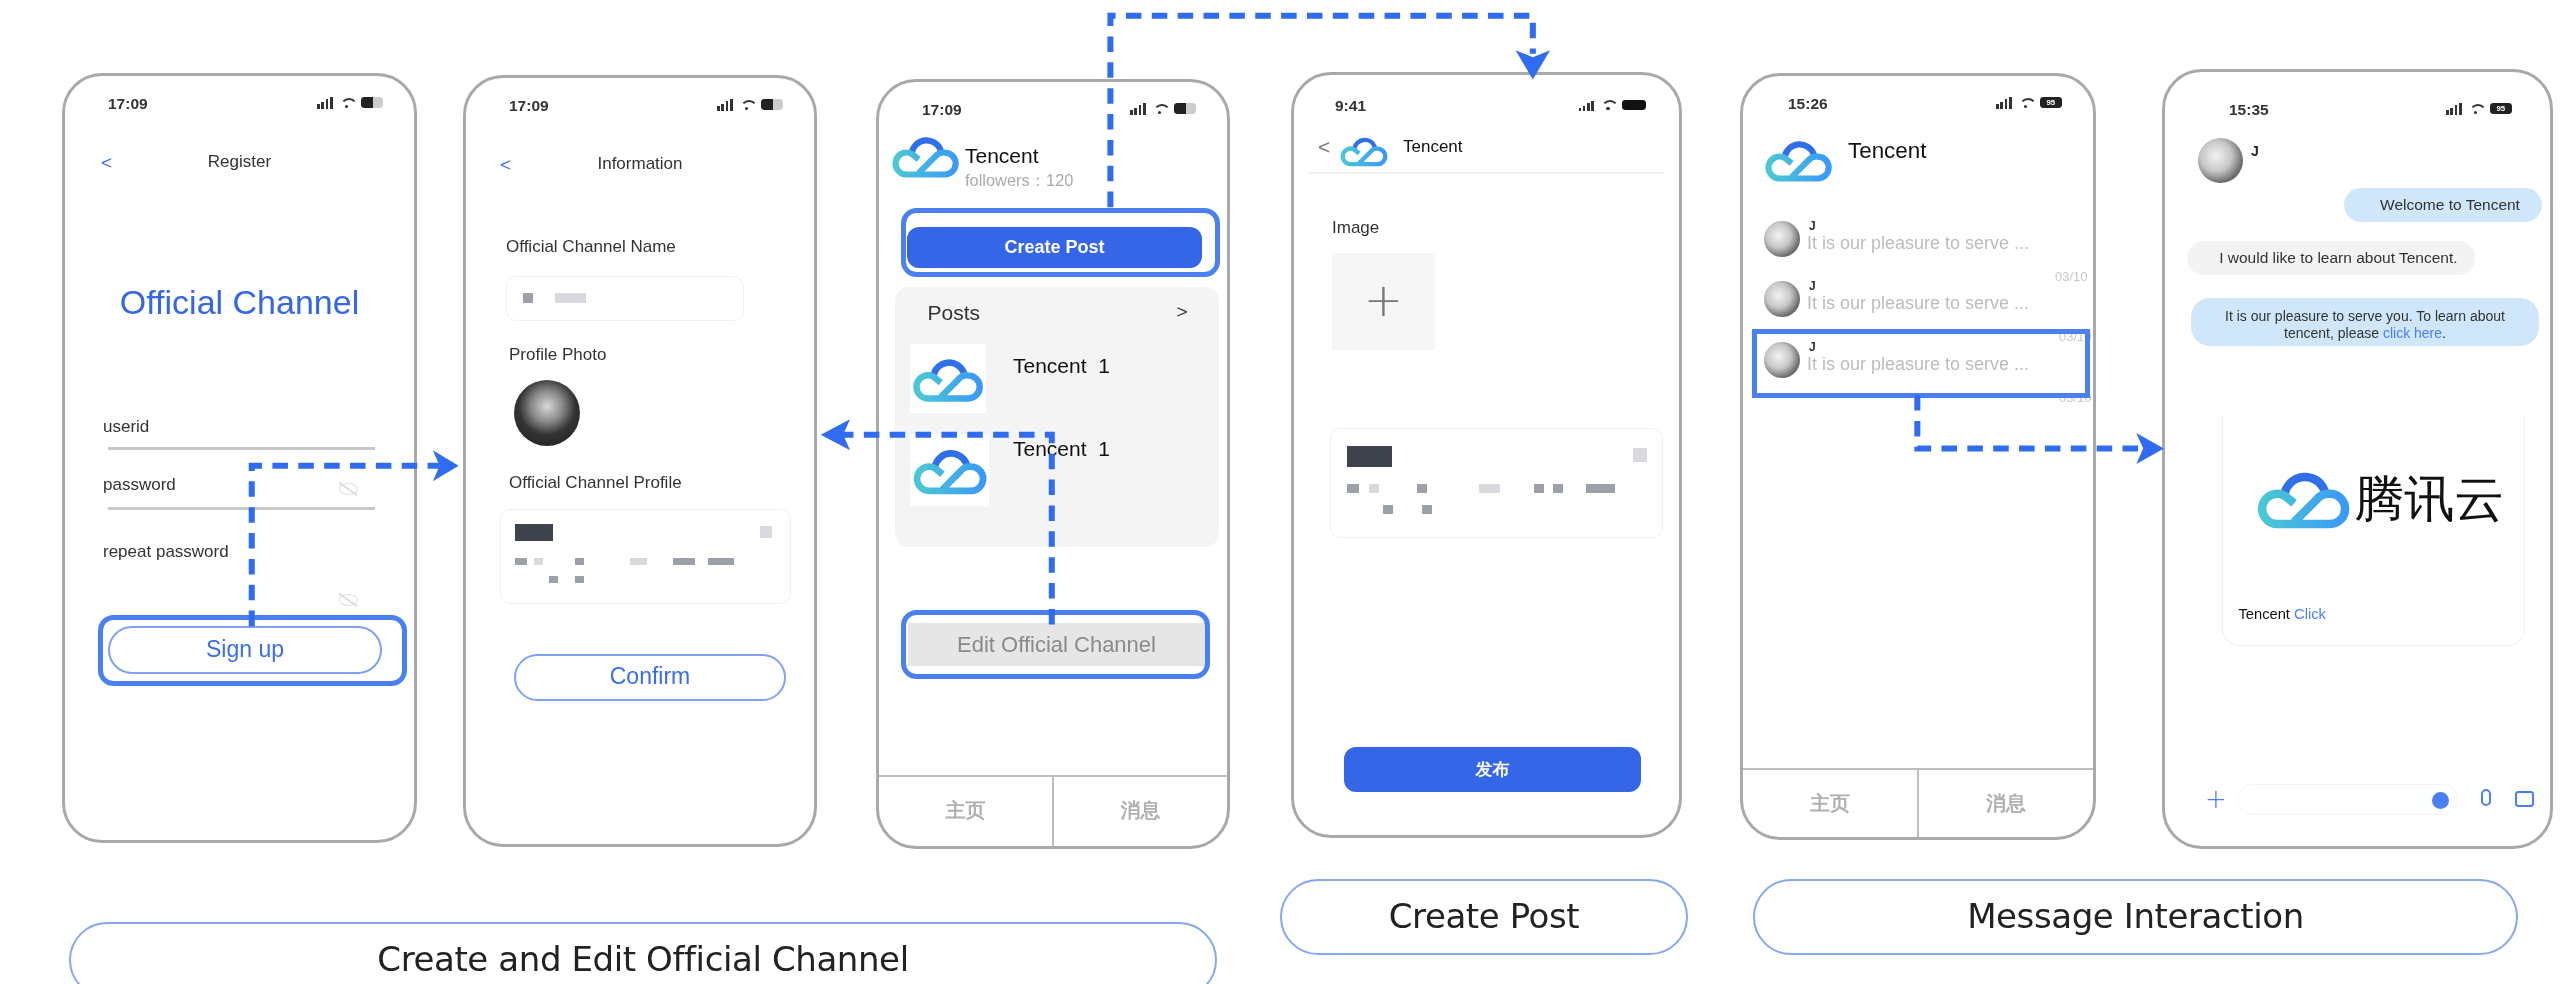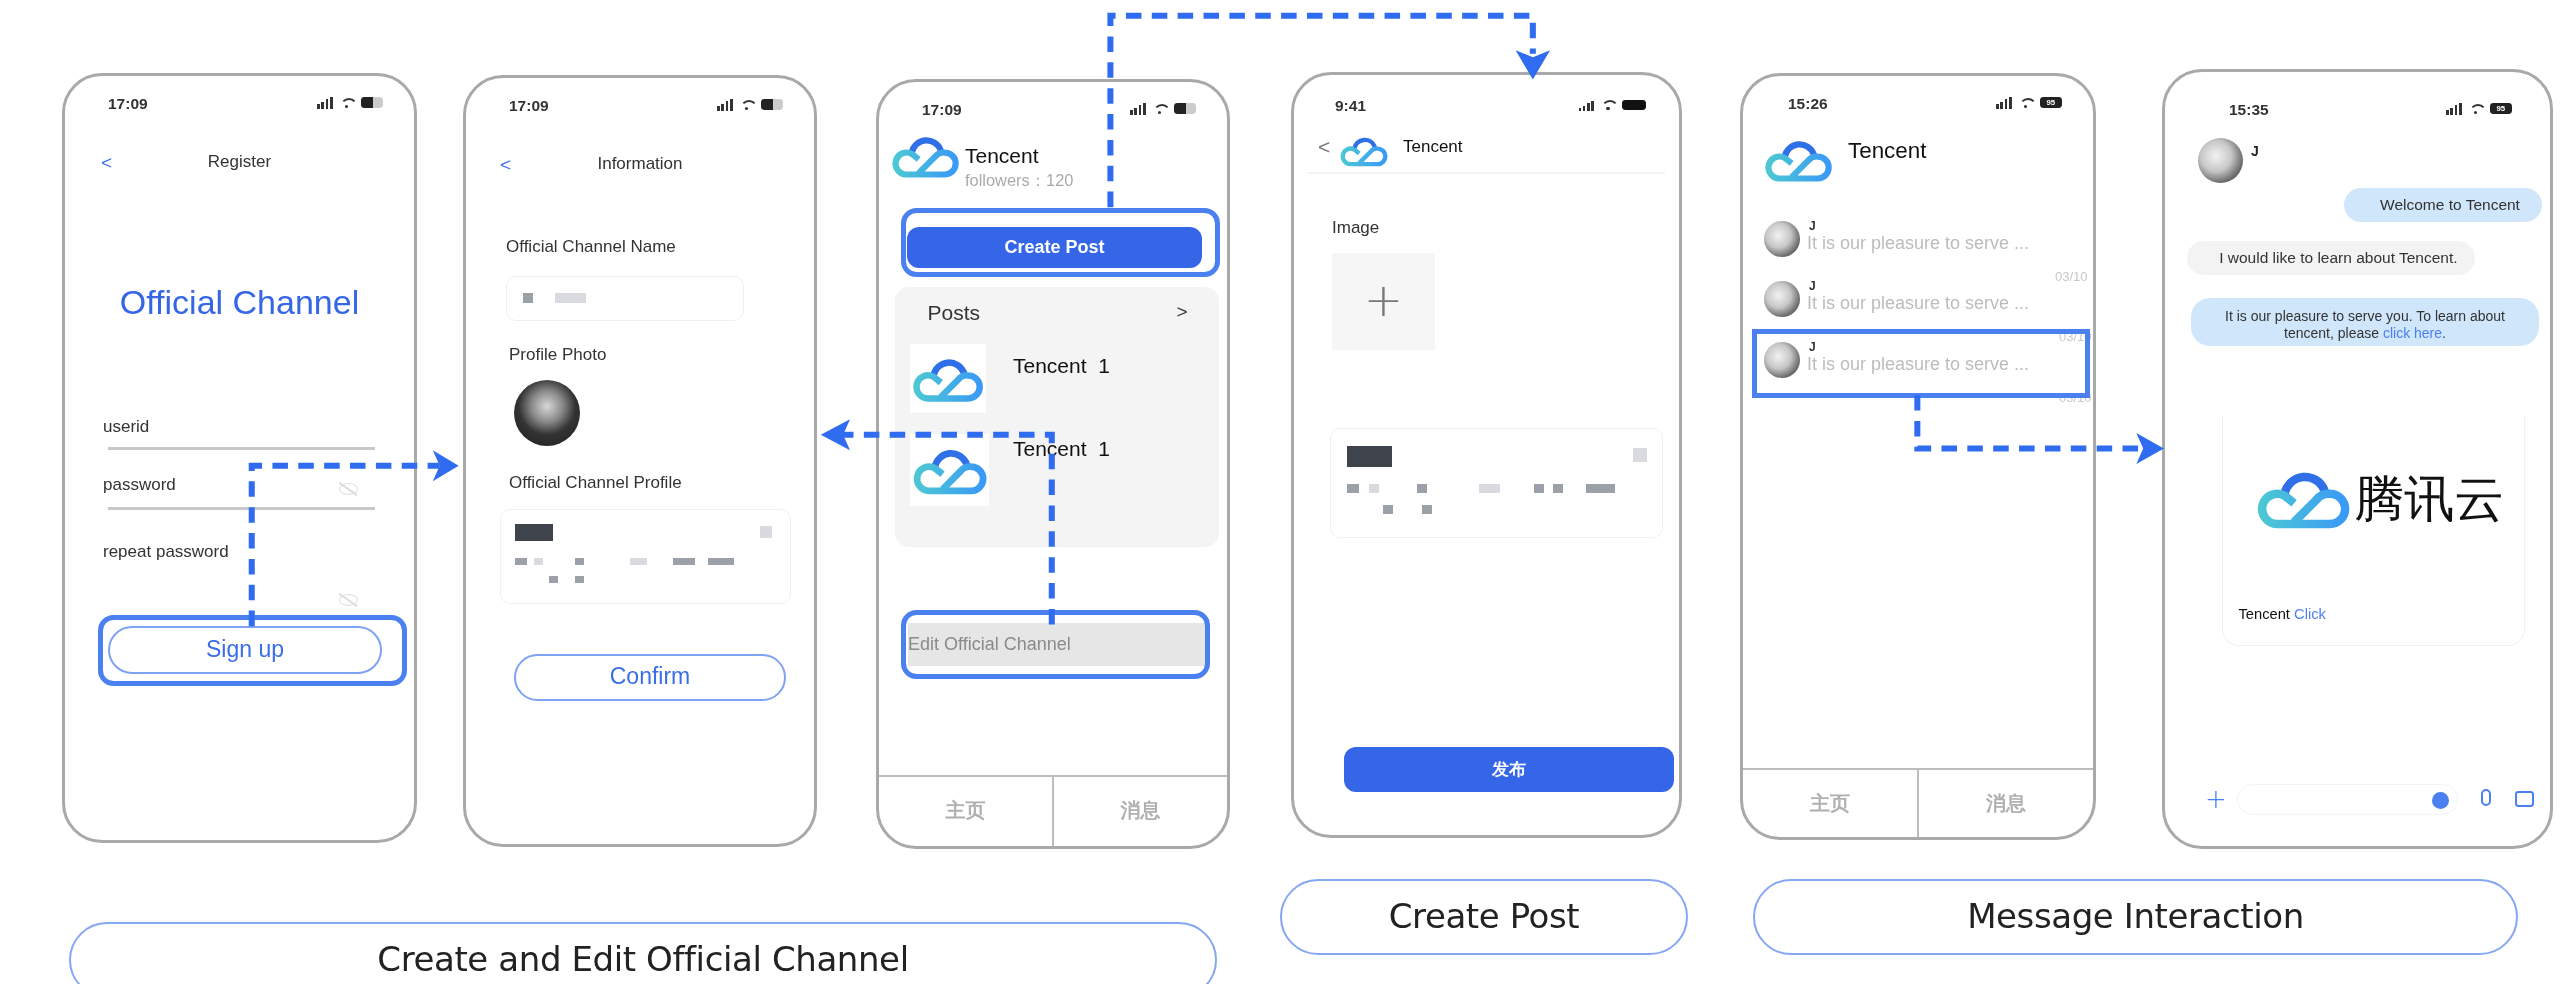--- a/index.html
+++ b/index.html
@@ -26,21 +26,21 @@
   .outline-btn { border: 2.6px solid #7fa2f3; border-radius: 26px; color: #3a6ee8; font-size: 23px; text-align: center; }
   .hl { position: absolute; border: 5.2px solid #4a80f0; border-radius: 15.5px; }
   .hl.sq { border-radius: 0; }
   .blur-card { border: 1.7px solid #eef0f2; border-radius: 10.3px; background: #fff; }
   .px { position: absolute; background: #9ba0a9; }
   .px.l { background: #d8dadf; }
   .px.d { background: #3e434c; }
   .tabbar { position: absolute; left: 0; right: 0; bottom: 0; border-top: 2.6px solid #bdbdbd; display: flex; }
   .tabbar div { flex: 1; text-align: center; color: #b0b0b0; font-size: 20px; font-weight: bold; }
   .tabbar div + div { border-left: 2.6px solid #bdbdbd; }
-  .gray-btn { background: #e6e6e6; color: #8a8a8a; font-size: 18px; }
+  .gray-btn { background: #e6e6e6; color: #8a8a8a; font-size: 22px; text-align: center; }
   .blue-btn { background: #3566e8; color: #fff; text-align: center; border-radius: 12px; font-weight: bold; }
   .avatar { border-radius: 50%; background: radial-gradient(circle at 40% 40%, #f2f2f2 0%, #c7c7c7 40%, #6d6d6d 70%, #333 100%); }
   .msgrow .name { font-size: 12px; font-weight: bold; color: #333; }
   .msgrow .preview { font-size: 18px; color: #bcbcbc; white-space: nowrap; }
   .msgrow .date { font-size: 13px; color: #c8c8c8; margin-top: 29px; }
   .bubble { position: absolute; border-radius: 19px; font-size: 14.7px; color: #333; text-align: center; }
   .bubble.blue { background: #cfe6fb; }
   .bubble.gray { background: #f3f3f3; }
   .link { color: #4a80f0; }
   .pill { position: absolute; height: 76px; border: 2.6px solid #86a7f2; border-radius: 38px; text-align: center; line-height: 71px; font-size: 34px; font-family: "DejaVu Sans", sans-serif; color: #222; letter-spacing: -0.4px; }
@@ -224,21 +224,21 @@
     <div class="px l" style="left:38px;top:55px;width:10.3px;height:8.6px;"></div>
     <div class="px" style="left:86px;top:55px;width:10.3px;height:8.6px;"></div>
     <div class="px l" style="left:148px;top:55px;width:21px;height:8.6px;"></div>
     <div class="px" style="left:203px;top:55px;width:10.3px;height:8.6px;"></div>
     <div class="px" style="left:222px;top:55px;width:10.3px;height:8.6px;"></div>
     <div class="px" style="left:255px;top:55px;width:29px;height:8.6px;"></div>
     <div class="px" style="left:52px;top:76px;width:10.3px;height:8.6px;"></div>
     <div class="px" style="left:91px;top:76px;width:10.3px;height:8.6px;"></div>
   </div>
 
-  <div class="abs blue-btn" style="left:50px;top:672px;width:330px;height:45px;line-height:45px;font-size:17px;">发布</div>
+  <div class="abs blue-btn" style="left:50px;top:672px;width:297px;height:45px;line-height:45px;font-size:17px;">发布</div>
 </div>
 
 <div class="phone" style="left:1740px;top:73px;width:356px;height:767px;">
   <div class="status">
     <span class="time" style="left:45px;">15:26</span>
     <div class="icons">
       <div class="sig">
           <span style="height:4.3px"></span>
           <span style="height:7px"></span>
           <span style="height:9.5px"></span>

